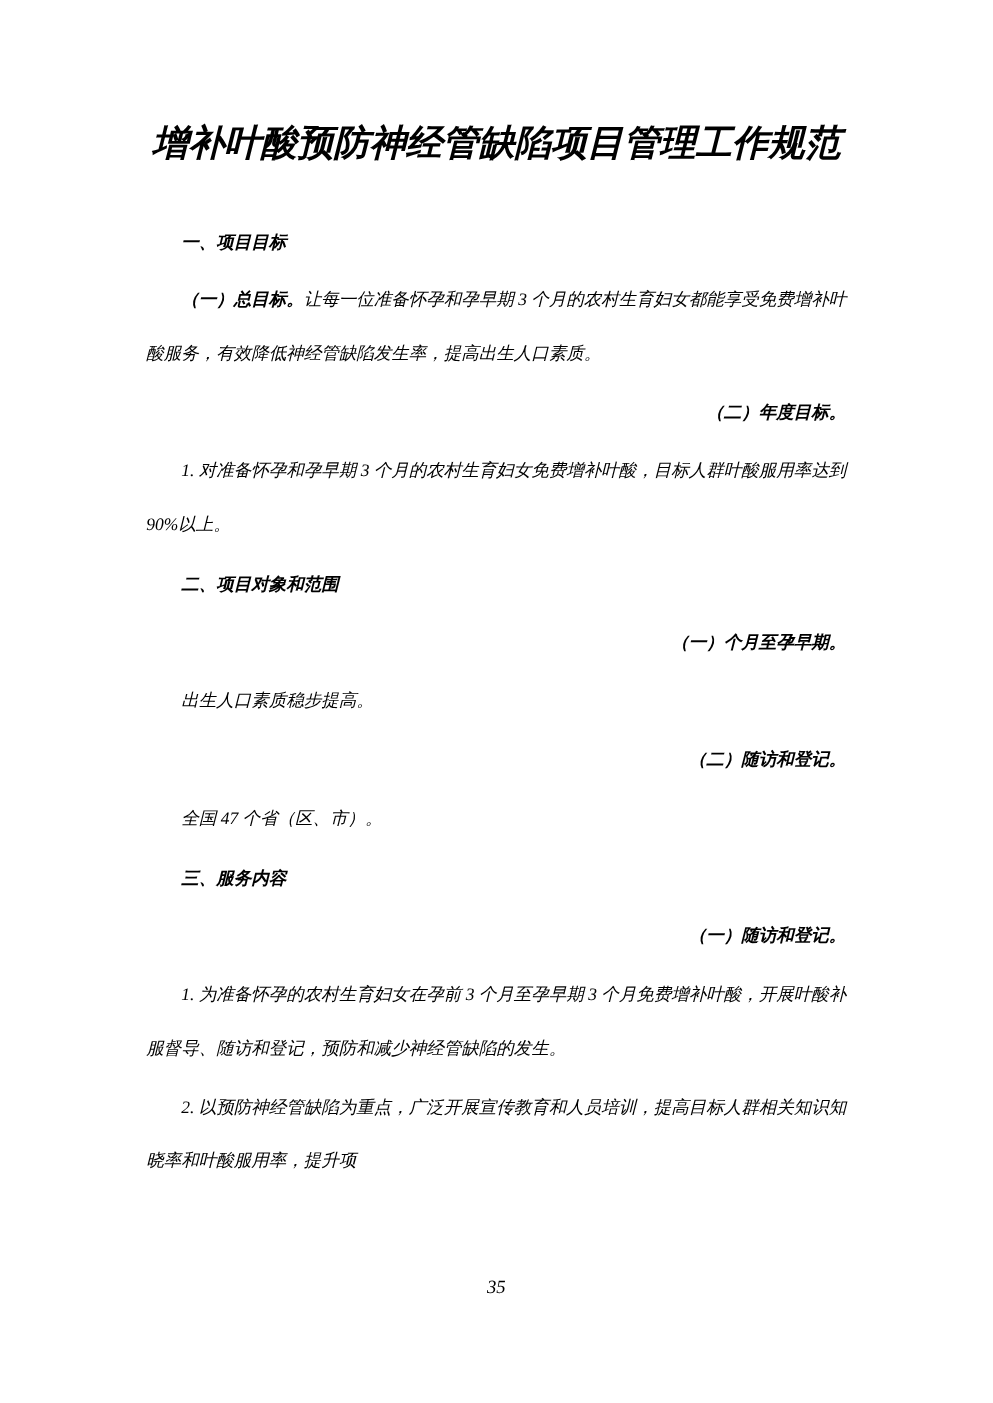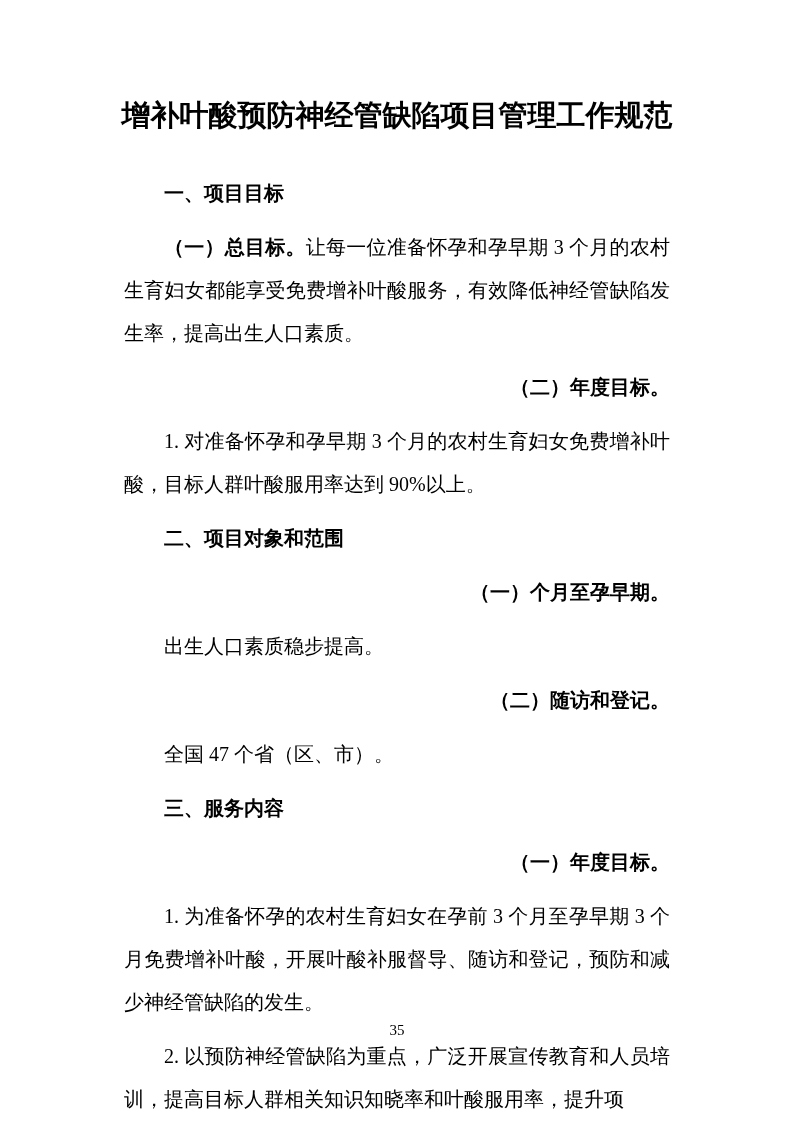--- a/index.html
+++ b/index.html
@@ -10,34 +10,35 @@
     font-family: "Liberation Serif", serif;
   }
   .page {
     position: relative;
     width: 794px;
     height: 1122px;
     background: #ffffff;
     box-sizing: border-box;
     padding: 90px 113px 0 113px;
     overflow: hidden;
+    font-style: italic;
   }
   .doc-title {
     margin: 0 0 32px 0;
     font-size: 29px;
     font-weight: bold;
     line-height: 50px;
     text-align: center;
     letter-spacing: 0px;
     font-family: "Liberation Serif", serif;
     white-space: nowrap;
   }
   .doc-body p {
-    margin: 11px;
-    font-size: 20px;
+    margin: 4px;
+    font-size: 14px;
     line-height: 43px;
     text-indent: 2em;
     text-align: justify;
     font-family: "Liberation Serif", serif;
   }
   .doc-body p.section-heading {
     font-family: "Liberation Sans", sans-serif;
     font-weight: bold;
     text-align: left;
   }
@@ -70,19 +71,19 @@
       <p class="section-heading">一、项目目标</p>
       <p class="body"><span class="lead">（一）总目标。</span><span>让每一位准备怀孕和孕早期 3 个月的农村生育妇女都能享受免费增补叶酸服务，有效降低神经管缺陷发生率，提高出生人口素质。</span></p>
       <p class="sub-heading">（二）年度目标。</p>
       <p class="body">1. 对准备怀孕和孕早期 3 个月的农村生育妇女免费增补叶酸，目标人群叶酸服用率达到 90%以上。</p>
       <p class="section-heading">二、项目对象和范围</p>
       <p class="sub-heading">（一）个月至孕早期。</p>
       <p class="body">出生人口素质稳步提高。</p>
       <p class="sub-heading">（二）随访和登记。</p>
       <p class="body">全国 47 个省（区、市）。</p>
       <p class="section-heading">三、服务内容</p>
-      <p class="sub-heading">（一）年度目标。</p>
+      <p class="sub-heading">（一）随访和登记。</p>
       <p class="body">1. 为准备怀孕的农村生育妇女在孕前 3 个月至孕早期 3 个月免费增补叶酸，开展叶酸补服督导、随访和登记，预防和减少神经管缺陷的发生。</p>
       <p class="body">2. 以预防神经管缺陷为重点，广泛开展宣传教育和人员培训，提高目标人群相关知识知晓率和叶酸服用率，提升项</p>
     </div>
 
   <div class="page-footer">35</div>
 </div>
 
 </body></html>

